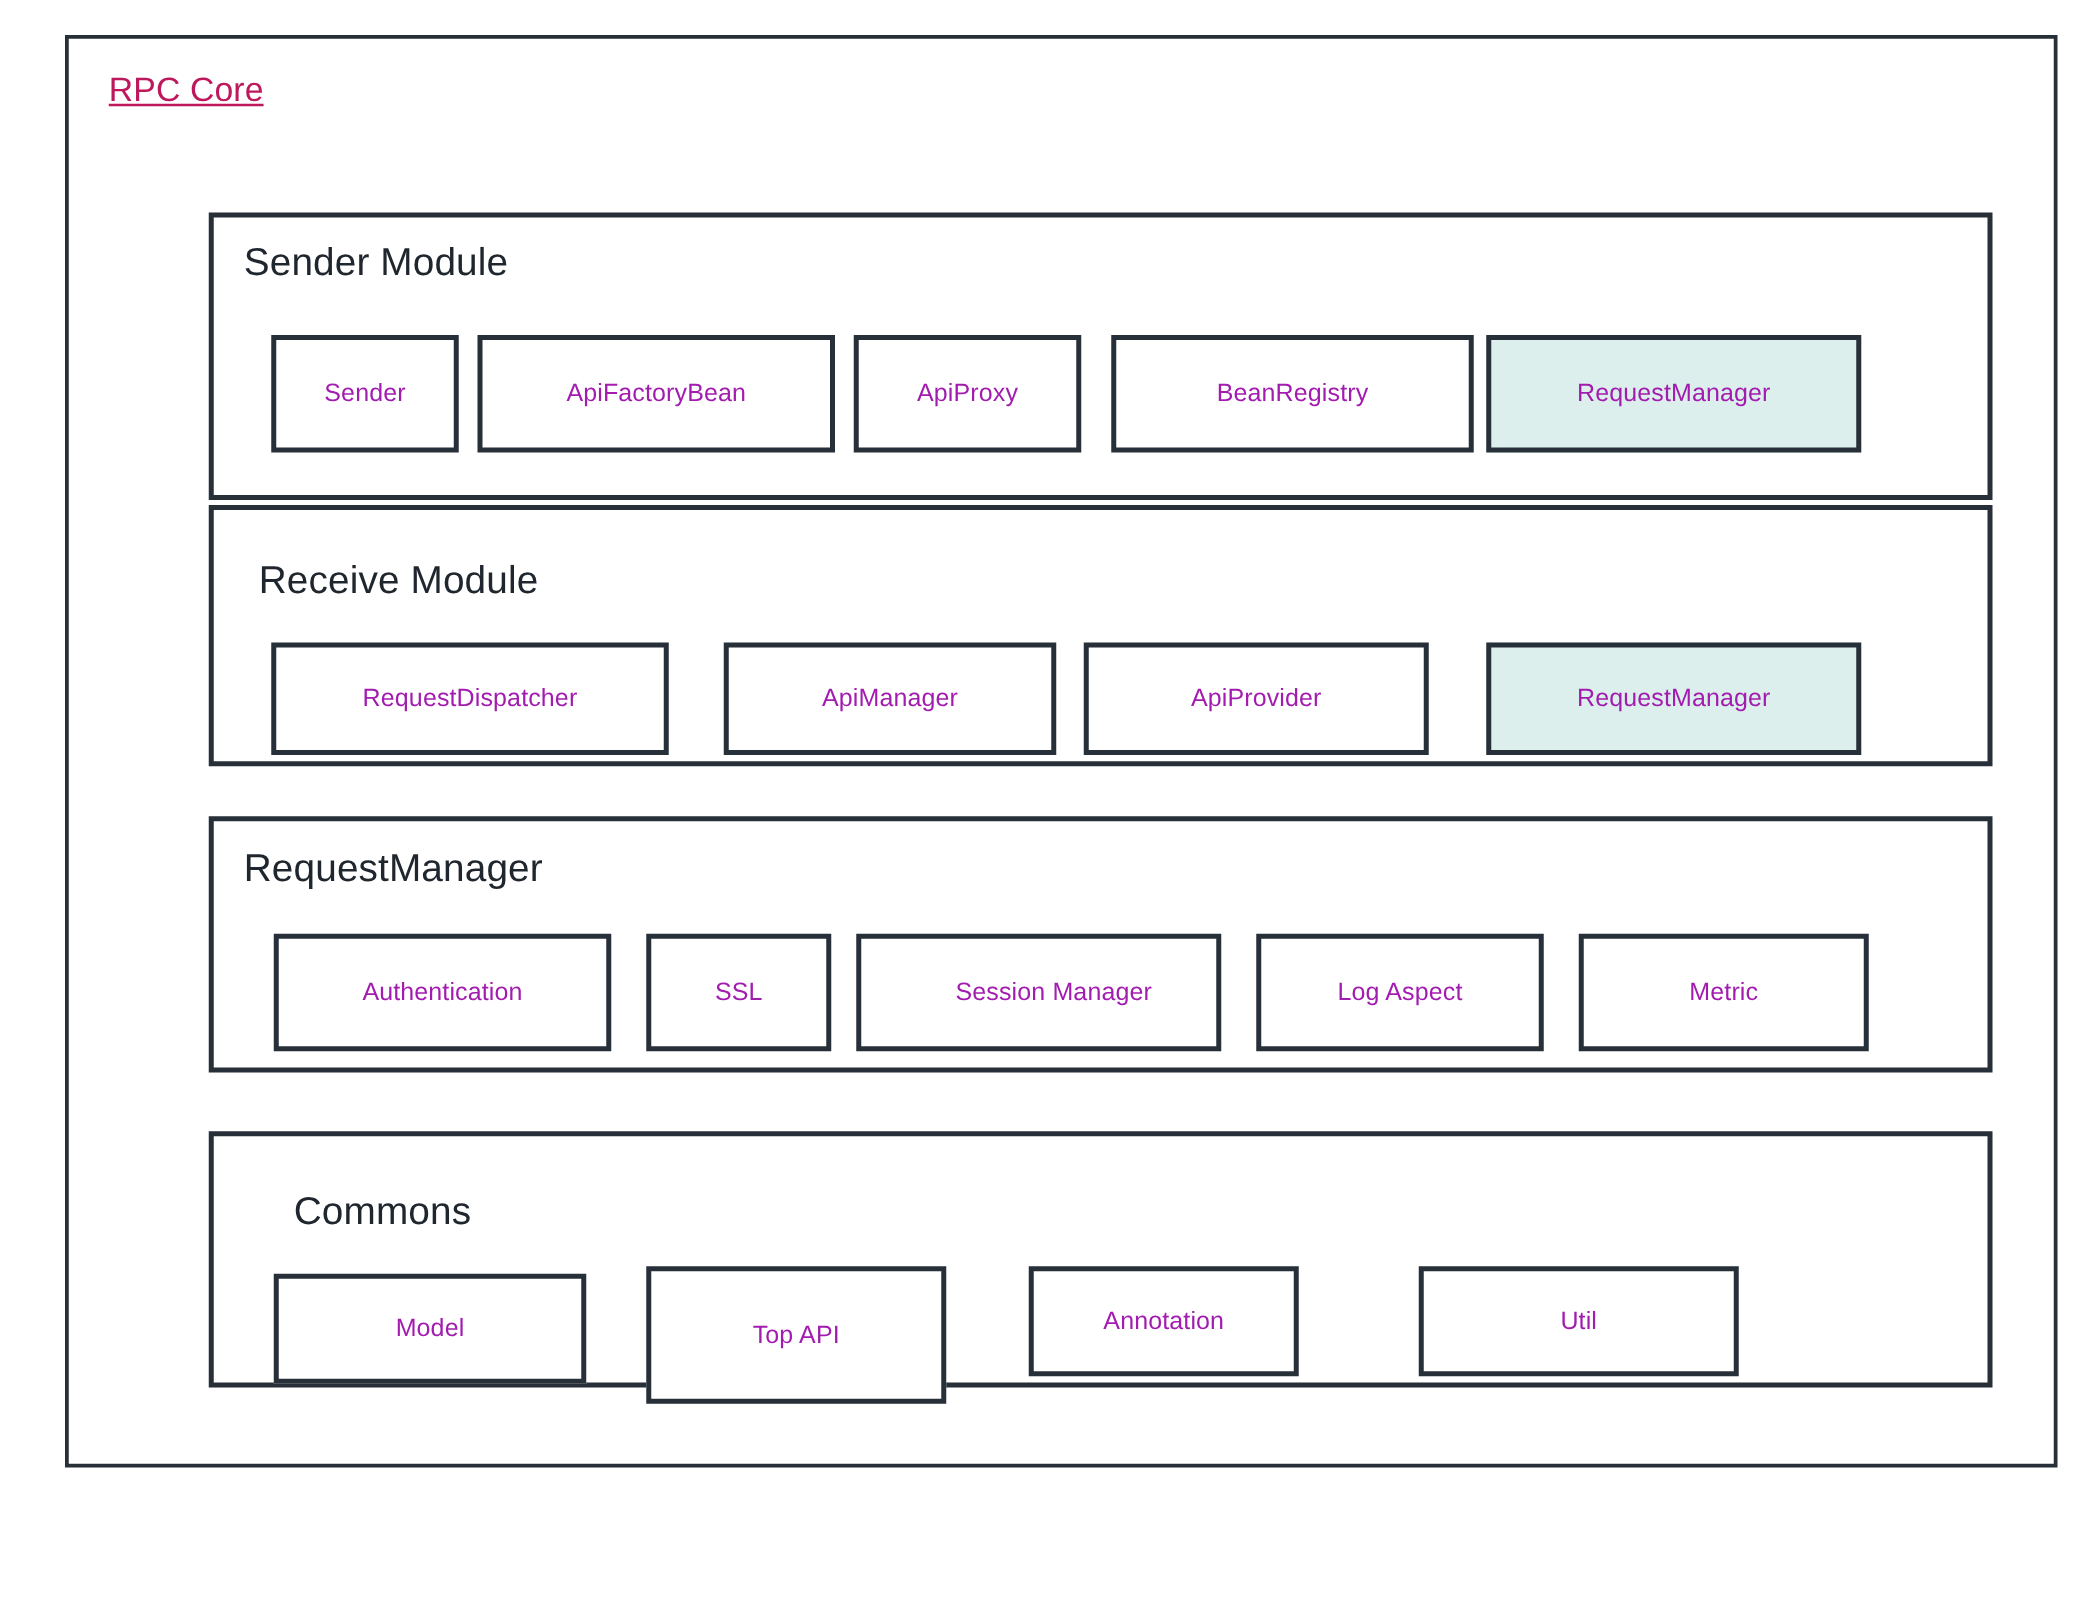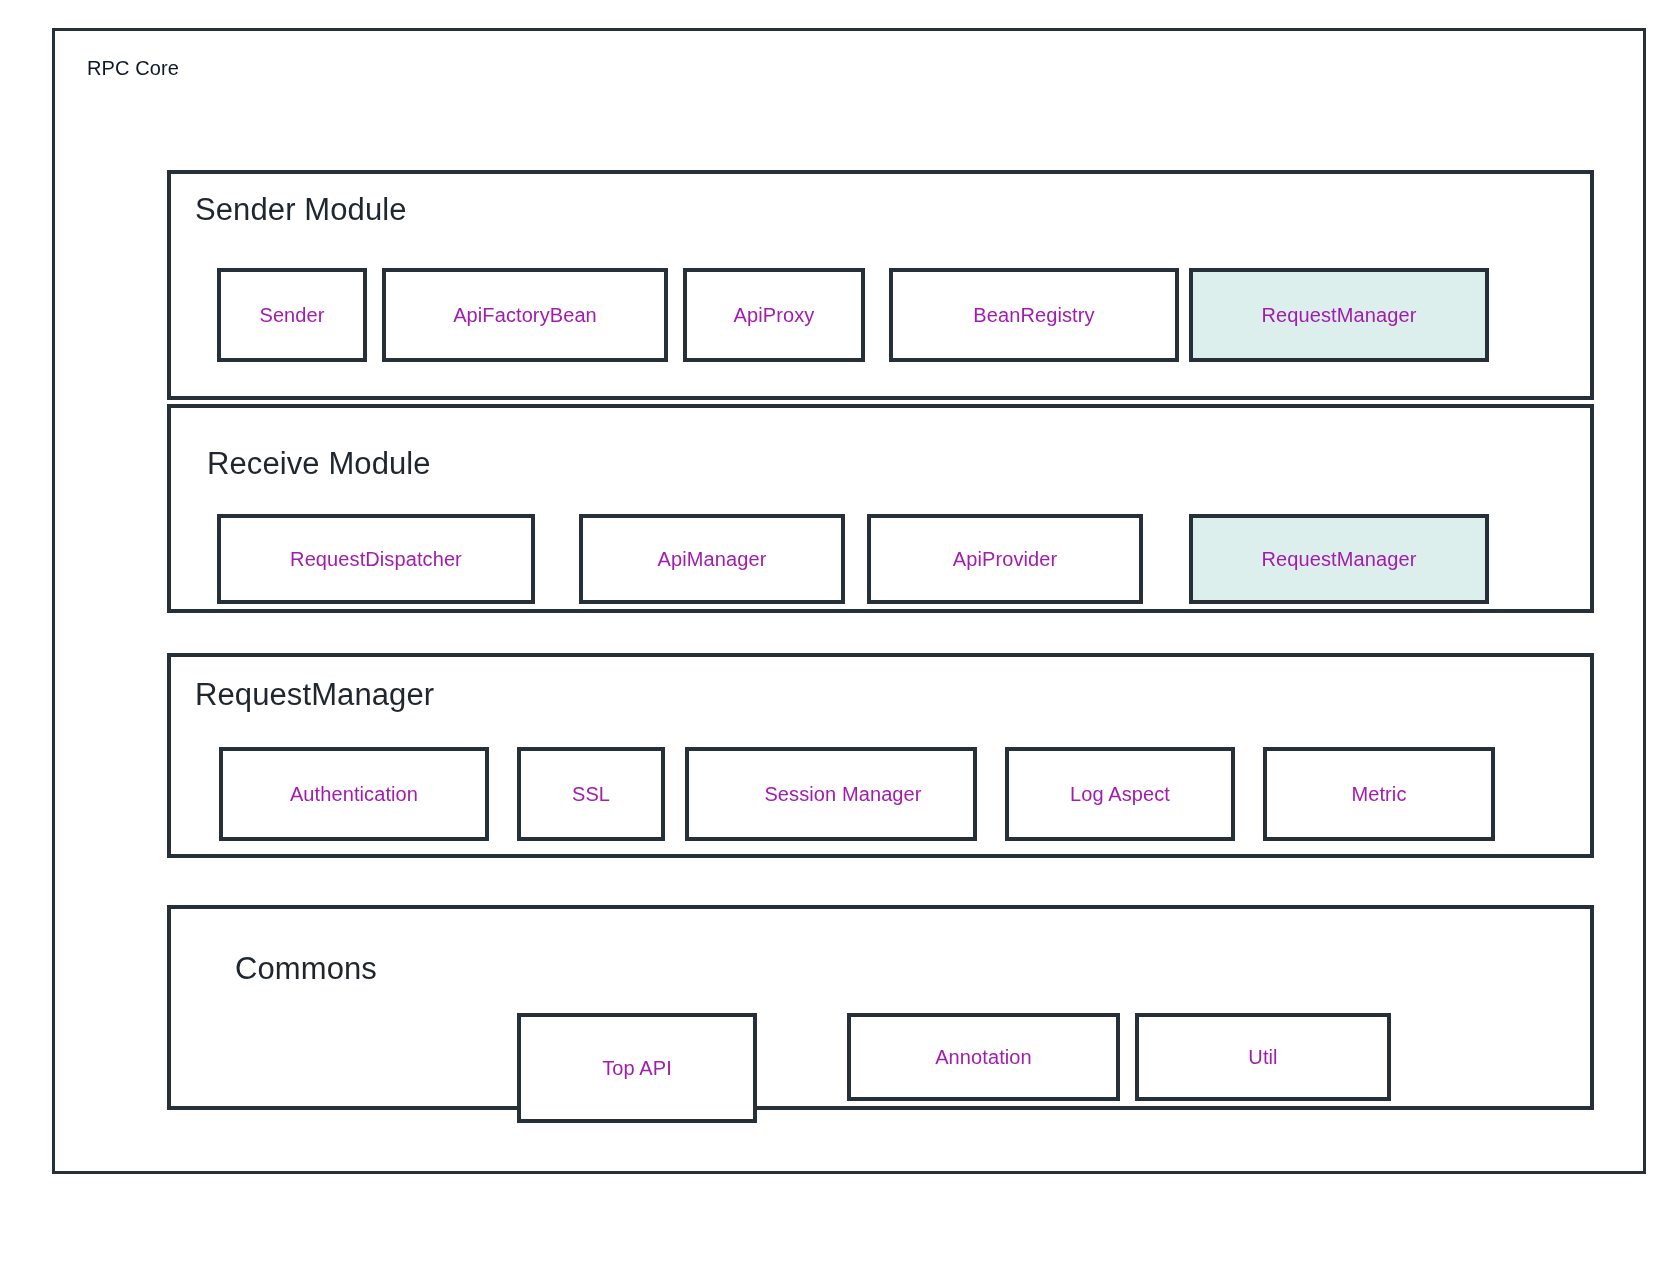--- a/index.html
+++ b/index.html
@@ -28,24 +28,25 @@
     width: 1594px;
     height: 1146px;
     border: 3px solid #272f38;
     background: #ffffff;
     box-sizing: border-box;
   }
   .outer-title {
     position: absolute;
     left: 32px;
     top: 26px;
-    font-size: 20px;
-    color: #0f172a;
+    font-size: 27px;
+    color: #be185d;
     letter-spacing: 0.1px;
     white-space: nowrap;
+    text-decoration: underline;
   }
 
   
   .module {
     position: absolute;
     border: 4px solid #272f38;
     background: #ffffff;
     box-sizing: border-box;
   }
   .module-title {
@@ -109,19 +110,20 @@
       <div class="node" style="left:48px; top:90px; width:270px; height:94px;">Authentication</div>
       <div class="node" style="left:346px; top:90px; width:148px; height:94px;">SSL</div>
       <div class="node" style="left:514px; top:90px; width:292px; height:94px;padding-left:24px;">Session Manager</div>
       <div class="node" style="left:834px; top:90px; width:230px; height:94px;">Log Aspect</div>
       <div class="node" style="left:1092px; top:90px; width:232px; height:94px;">Metric</div>
     </div>
 
     <div class="module" style="left:112px; top:874px; width:1427px; height:205px;">
       <div class="module-title" style="left:64px; top:42px;">Commons</div>
 
+      <div class="node" style="left:48px; top:110px; width:250px; height:88px;">Model</div>
       <div class="node" style="left:346px; top:104px; width:240px; height:110px;">Top API</div>
-      <div class="node" style="left:676px; top:104px; width:273px; height:88px;">Annotation</div>
+      <div class="node" style="left:652px; top:104px; width:216px; height:88px;">Annotation</div>
       <div class="node" style="left:964px; top:104px; width:256px; height:88px;">Util</div>
     </div>
 
   </div>
 </div>
 
 </body></html>

